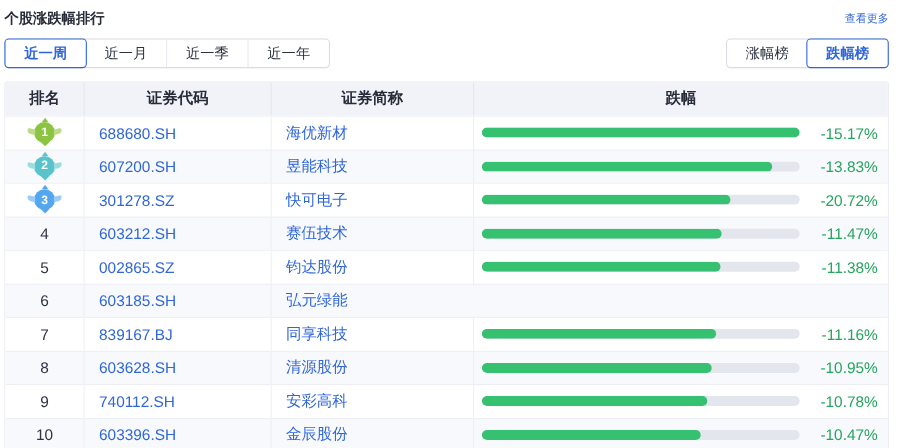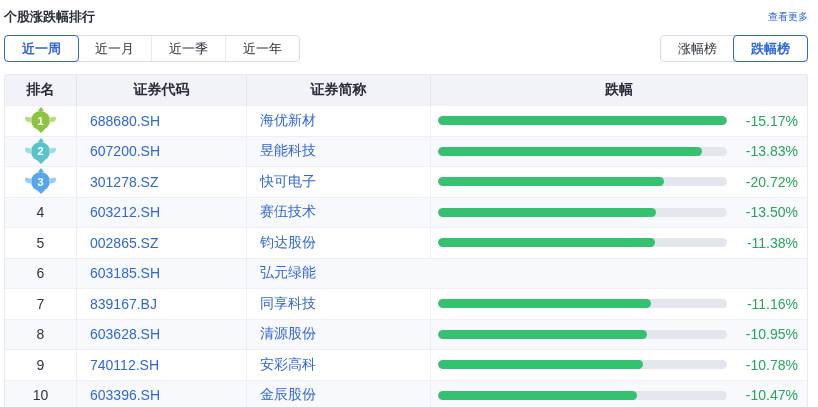--- a/index.html
+++ b/index.html
@@ -135,21 +135,21 @@
         <div class="tr alt">
           <div class="td rank">
             <span>4</span>
           </div>
           <div class="td code">603212.SH</div>
           <div class="td name">赛伍技术</div>
           <div class="td barcell">
             <div class="track">
               <div class="fill" style="width: 75.6%;"></div>
             </div>
-            <span class="pct">-13.50%</span>
+            <span class="pct">-11.47%</span>
           </div>
         </div>
         <div class="tr">
           <div class="td rank">
             <span>5</span>
           </div>
           <div class="td code">002865.SZ</div>
           <div class="td name">钧达股份</div>
           <div class="td barcell">
             <div class="track">

